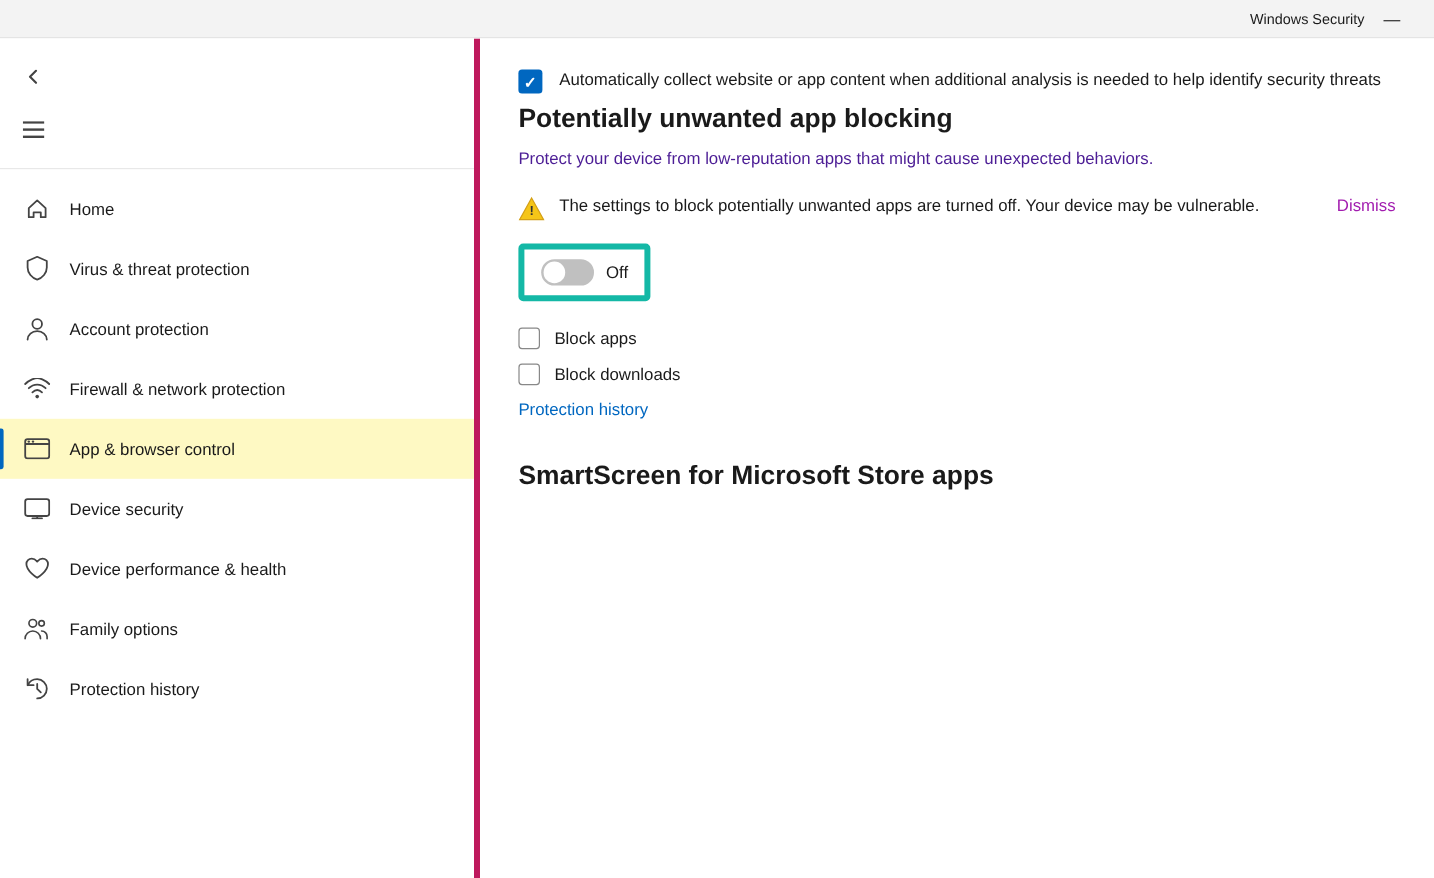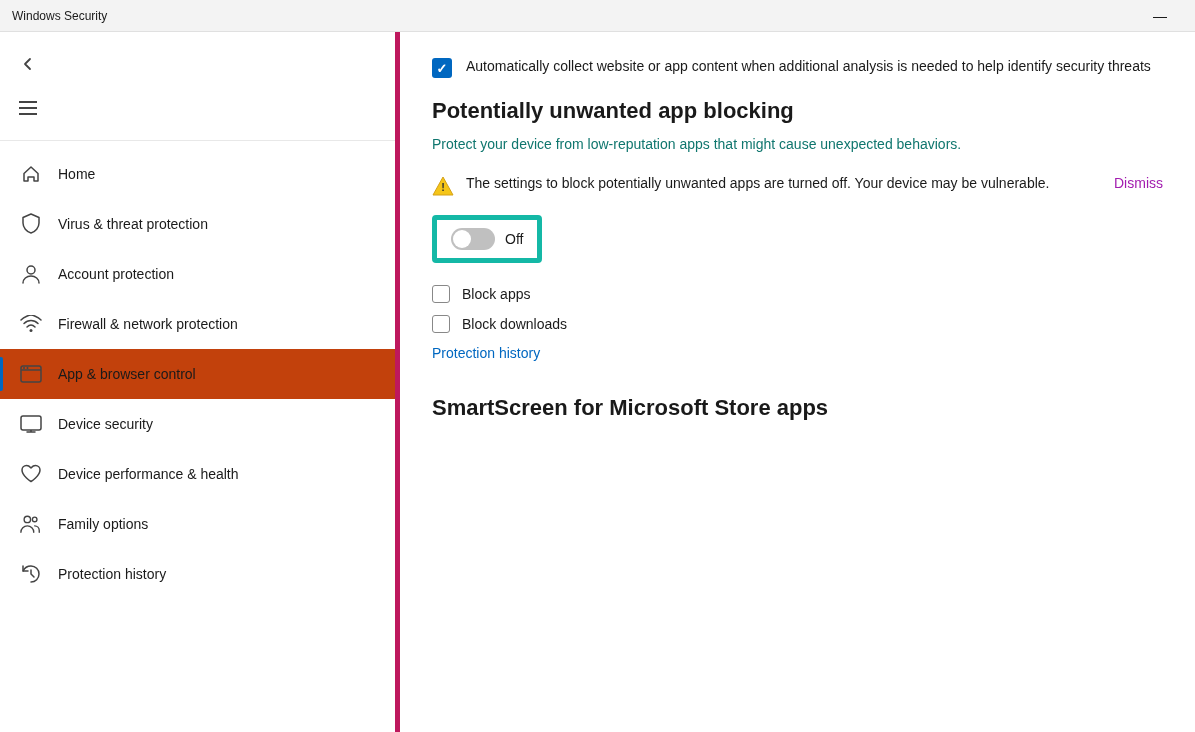--- a/index.html
+++ b/index.html
@@ -12,21 +12,21 @@
       display: flex;
       flex-direction: column;
     }
 
     
     .title-bar {
       background: #f3f3f3;
       height: 32px;
       display: flex;
       align-items: center;
-      justify-content: space-between;
+      justify-content: flex-end;
       padding: 0 12px;
       border-bottom: 1px solid #e0e0e0;
       flex-shrink: 0;
     }
     .title-bar-title {
       font-size: 12px;
       color: #1a1a1a;
     }
     .title-bar-controls {
       display: flex;
@@ -90,21 +90,21 @@
       padding: 12px 20px;
       cursor: pointer;
       position: relative;
       border-radius: 0;
       gap: 16px;
       font-size: 14px;
       color: #1a1a1a;
       min-height: 50px;
     }
     .nav-item.active {
-      background: #c2410c;
+      background: #fef9c3;
     }
     .nav-item.active::before {
       content: '';
       position: absolute;
       left: 0;
       top: 8px;
       bottom: 8px;
       width: 3px;
       background: #0067c0;
       border-radius: 0 2px 2px 0;
@@ -130,21 +130,21 @@
       flex: 1;
       overflow-y: auto;
       padding: 24px 32px;
       background: #ffffff;
     }
 
     
     .auto-collect-section {
       display: flex;
       gap: 14px;
-      margin-bottom: 20px;
+      margin-bottom: 8px;
       align-items: flex-start;
     }
 
     .checkbox-blue {
       width: 20px;
       height: 20px;
       background: #0067c0;
       border-radius: 3px;
       display: flex;
       align-items: center;
@@ -178,21 +178,21 @@
     
     .section-title {
       font-size: 22px;
       font-weight: 600;
       color: #1a1a1a;
       margin-bottom: 10px;
     }
 
     .section-desc {
       font-size: 14px;
-      color: #0f766e;
+      color: #4c1d95;
       margin-bottom: 18px;
       line-height: 1.5;
     }
 
     
     .warning-box {
       display: flex;
       gap: 12px;
       align-items: flex-start;
       margin-bottom: 18px;

